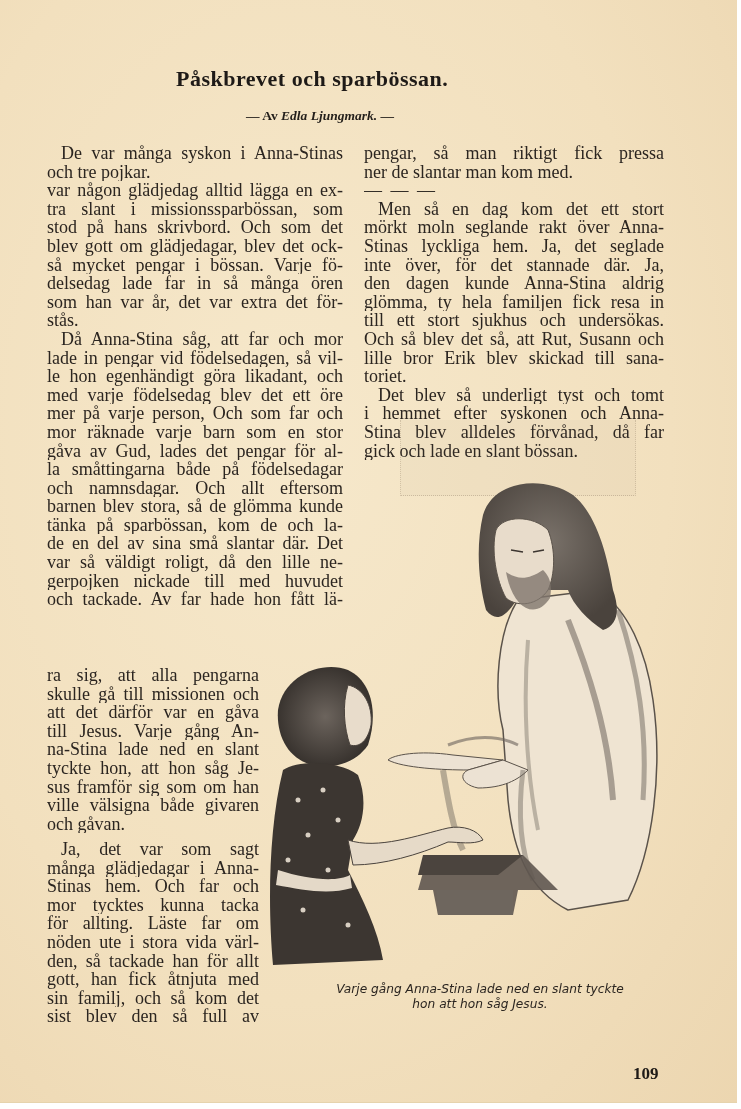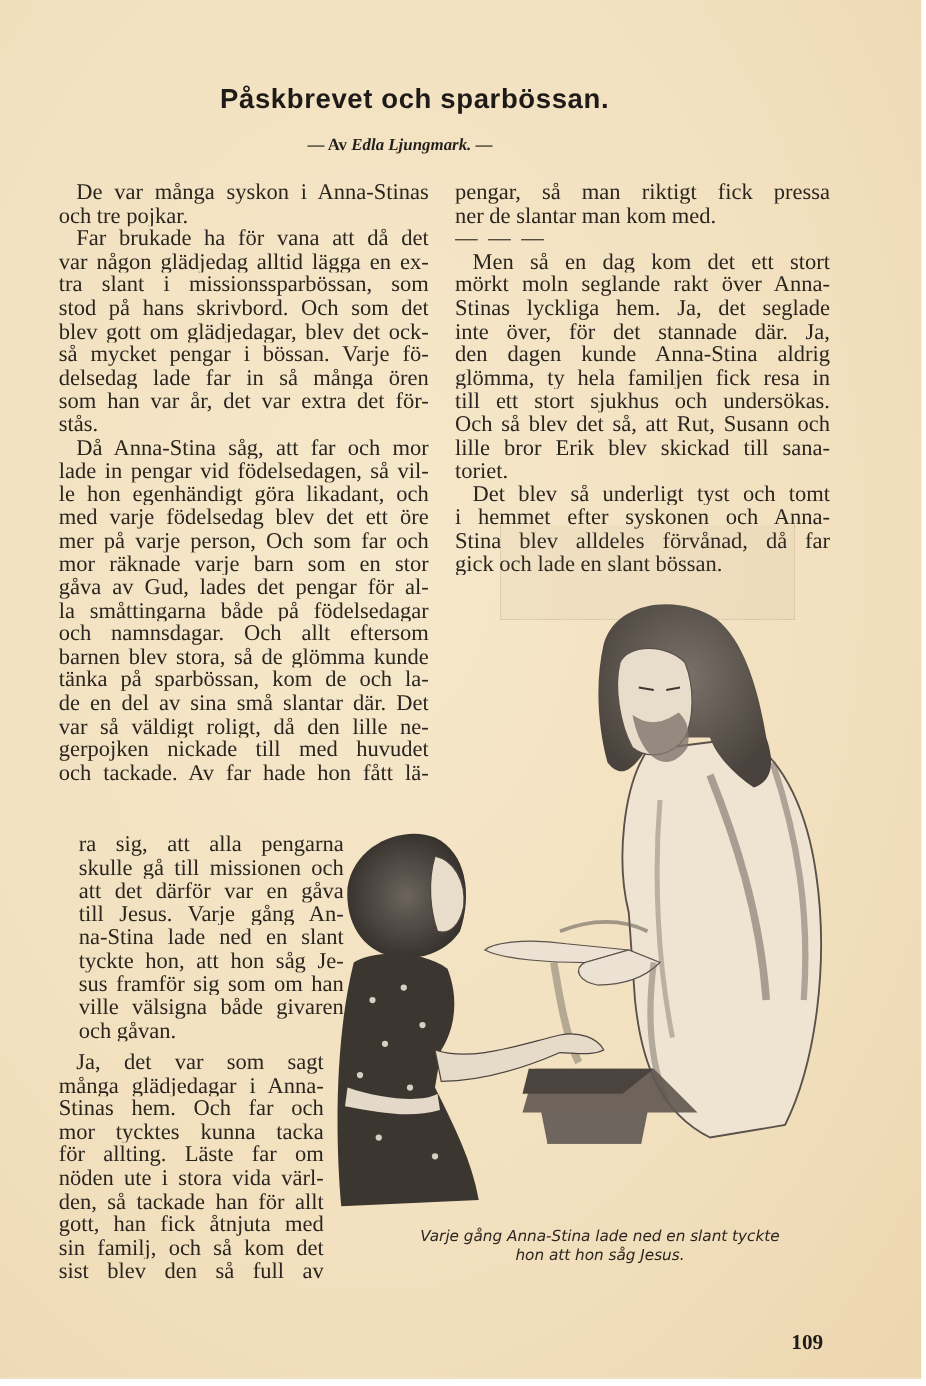--- a/index.html
+++ b/index.html
@@ -7,37 +7,37 @@
       width: 741px; height: 1109px; background: #ffffff; position: relative; overflow: hidden;
       font-family: "DejaVu Serif", "Liberation Serif", serif; color: #2a2520;
     }
     .page {
       position: absolute; left: 0; top: 0; width: 737px; height: 1102px;
       background: radial-gradient(ellipse at 40% 40%, #f6e8cb 0%, #f2e0be 60%, #ecd6b0 100%);
       border-bottom: 1px solid #e6d3ad;
     }
     .title {
       position: absolute; left: 176px; top: 66px; width: 380px;
-      font-family: Liberation Sans, sans-serif; font-weight: bold; font-size: 22px; letter-spacing: 0.5px;
+      font-family: Liberation Serif, serif; font-weight: bold; font-size: 22px; letter-spacing: 0.5px;
       color: #1e1a17; white-space: nowrap;
     }
     .byline {
       position: absolute; left: 246px; top: 108px; font-size: 13.5px; font-weight: bold; white-space: nowrap;
       font-family: "Liberation Serif", serif; color: #231f1b;
     }
     .byline .name { font-style: italic; }
     .col {
       position: absolute; font-family: "Liberation Serif", serif; font-size: 18px; line-height: 18.6px;
       color: #2b2520; text-align: justify;
     }
     .col .line { display: block; white-space: nowrap; text-align-last: justify; text-align: justify; height: 18.6px; overflow: hidden; }
     .col .line.last { text-align-last: left; }
     .col .line.indent { padding-left: 14px; }
     .col-left { left: 47px; top: 144px; width: 296px; }
-    .col-left-narrow { left: 47px; top: 666px; width: 212px; margin-left: 16px; }
+    .col-left-narrow { left: 47px; top: 666px; width: 212px; }
     .col-left-narrow2 { left: 47px; top: 840px; width: 212px; }
     .col-right { left: 364px; top: 144px; width: 300px; }
     .divider { display:block; height: 18.6px; letter-spacing: 2px; text-align-last: left !important; }
     .illustration {
       position: absolute; left: 268px; top: 470px; width: 420px; height: 505px;
     }
     .caption {
       position: absolute; left: 300px; top: 982px; width: 360px; text-align: center;
       font-family: "DejaVu Sans", sans-serif; font-style: italic; font-size: 12.2px; line-height: 15px; color: #2b2520;
     }
@@ -59,21 +59,20 @@
 
   <div class="byline">
     <span>— Av</span>
     <span class="name">Edla Ljungmark.</span>
     <span>—</span>
   </div>
 
   <div class="col col-left">
     <span class="line indent">De var många syskon i Anna-Stinas</span>
     <span class="line last">och tre pojkar.</span>
-    <span class="line indent">Far brukade ha för vana att då det</span>
     <span class="line">var någon glädjedag alltid lägga en ex-</span>
     <span class="line">tra  slant i missionssparbössan, som</span>
     <span class="line">stod på hans skrivbord.  Och som det</span>
     <span class="line">blev gott om glädjedagar, blev det ock-</span>
     <span class="line">så mycket pengar i bössan.  Varje fö-</span>
     <span class="line">delsedag lade far in så många ören</span>
     <span class="line">som han var år, det var extra det för-</span>
     <span class="line last">stås.</span>
     <span class="line indent">Då Anna-Stina såg, att far och mor</span>
     <span class="line">lade in pengar vid födelsedagen, så vil-</span>

